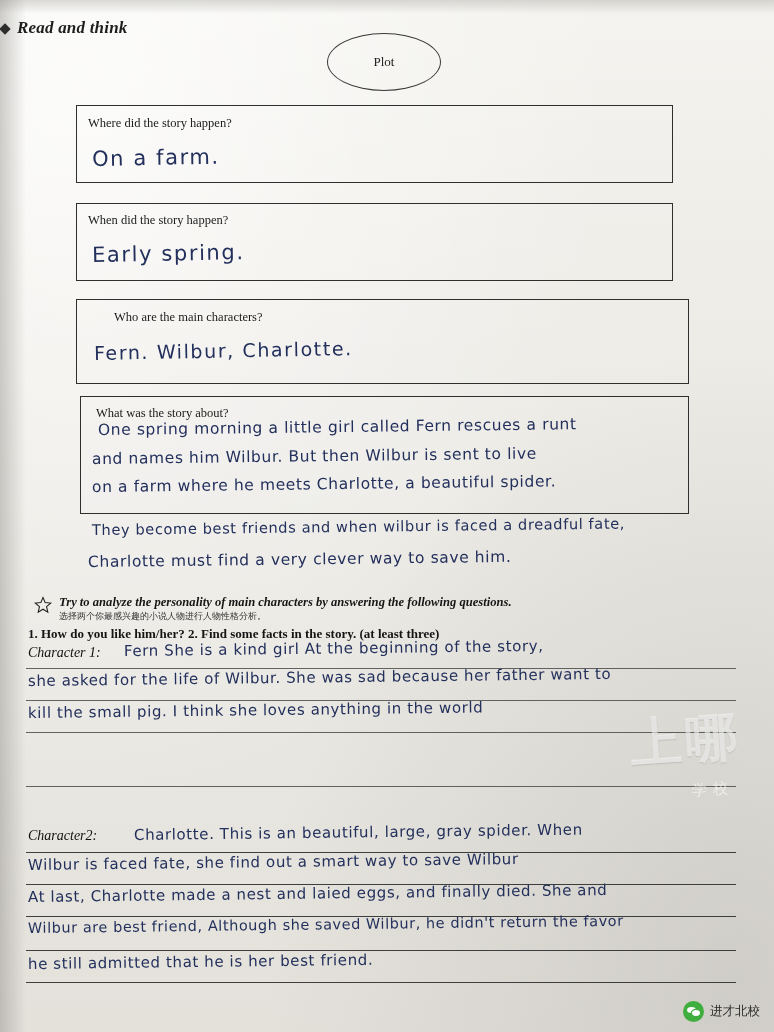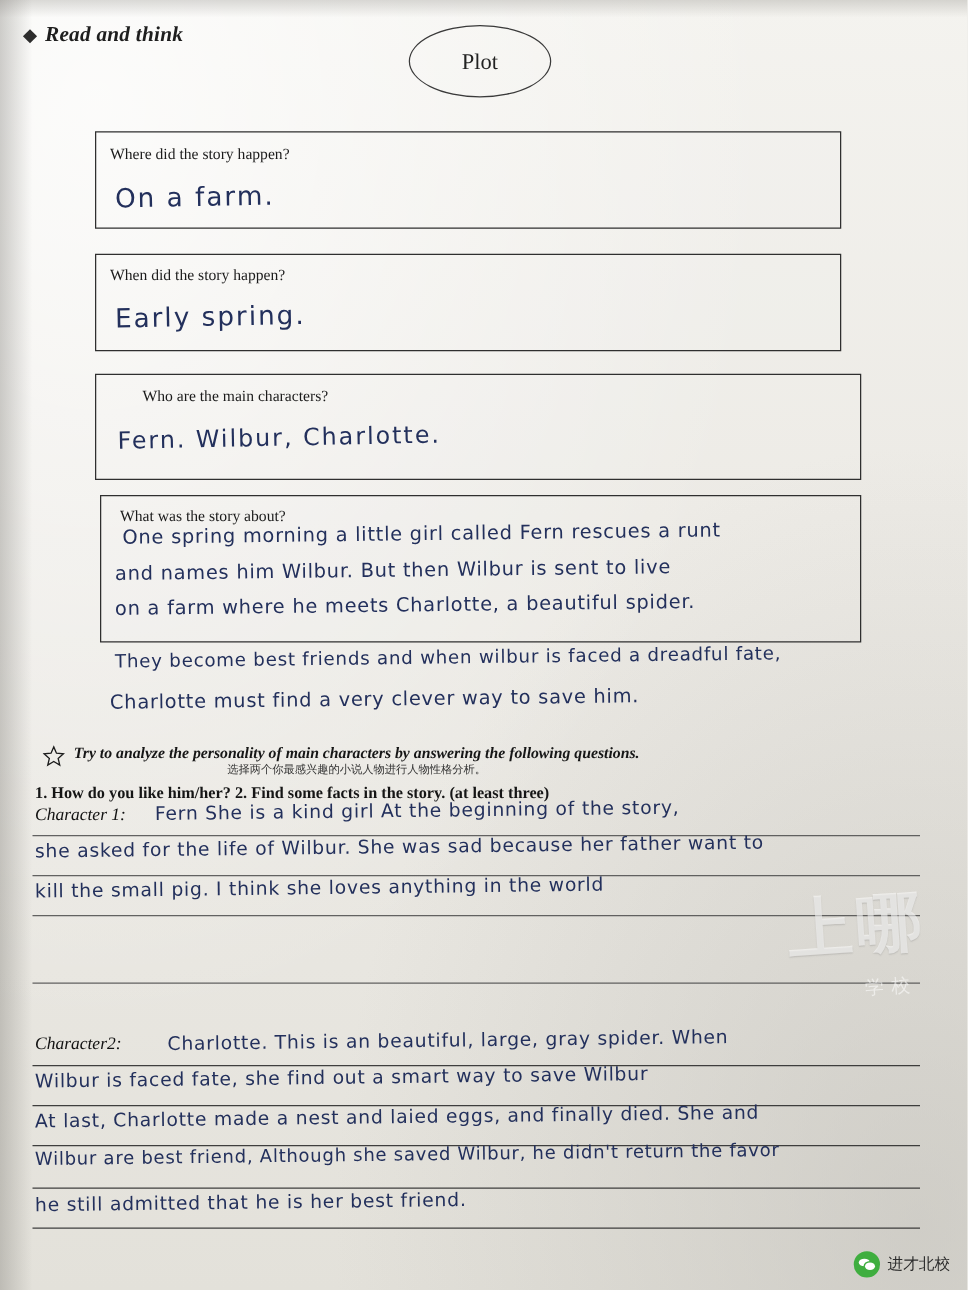--- a/index.html
+++ b/index.html
@@ -32,21 +32,21 @@
   .shadow-top {
     position: absolute;
     left: 0; right: 0; top: 0; height: 14px;
     background: linear-gradient(180deg, rgba(140,138,132,0.30), rgba(140,138,132,0));
     pointer-events: none;
   }
 
   
   .header {
     position: absolute;
-    left: 20px;
+    left: 1px;
     top: 18px;
     display: flex;
     align-items: center;
     gap: 8px;
     justify-content: space-between;
   }
   .bullet-diamond {
     width: 8px; height: 8px;
     background: #2d2d2d;
     transform: rotate(45deg);
@@ -58,30 +58,30 @@
     font-style: italic;
     font-size: 17px;
     color: #1e1e1e;
     letter-spacing: .2px;
   }
 
   
   .plot-oval {
     position: absolute;
     left: 327px;
-    top: 20px;
+    top: 33px;
     width: 112px;
     height: 56px;
     border: 1.6px solid #3a3a3a;
     border-radius: 50%;
     display: flex;
     align-items: center;
     justify-content: center;
     font-family: "Liberation Serif", serif;
-    font-size: 18px;
+    font-size: 13px;
     color: #222;
   }
 
   
   .box {
     position: absolute;
     border: 1.8px solid #2f2f2f;
     box-sizing: border-box;
     background: rgba(255,255,255,0.06);
   }
@@ -126,21 +126,20 @@
     flex: 0 0 auto;
     margin-top: 1px;
   }
   .star-text {
     font-family: "Liberation Serif", serif;
     font-weight: bold;
     font-style: italic;
     font-size: 12.6px;
     color: #161616;
     line-height: 1.15;
-    text-align: center;
   }
   .star-cn {
     font-family: "DejaVu Sans", sans-serif;
     font-style: normal;
     font-weight: normal;
     font-size: 9px;
     color: #333;
     display: block;
     margin-top: 2px;
   }

